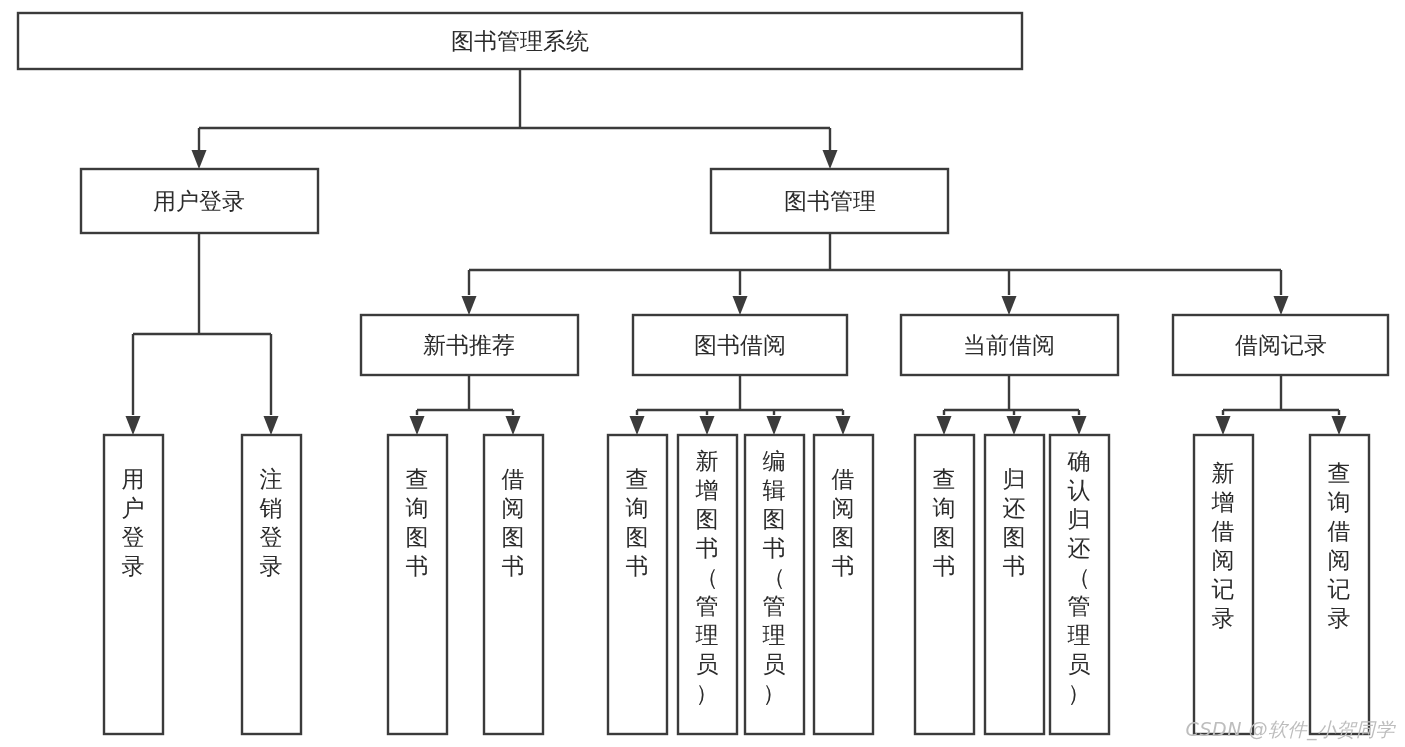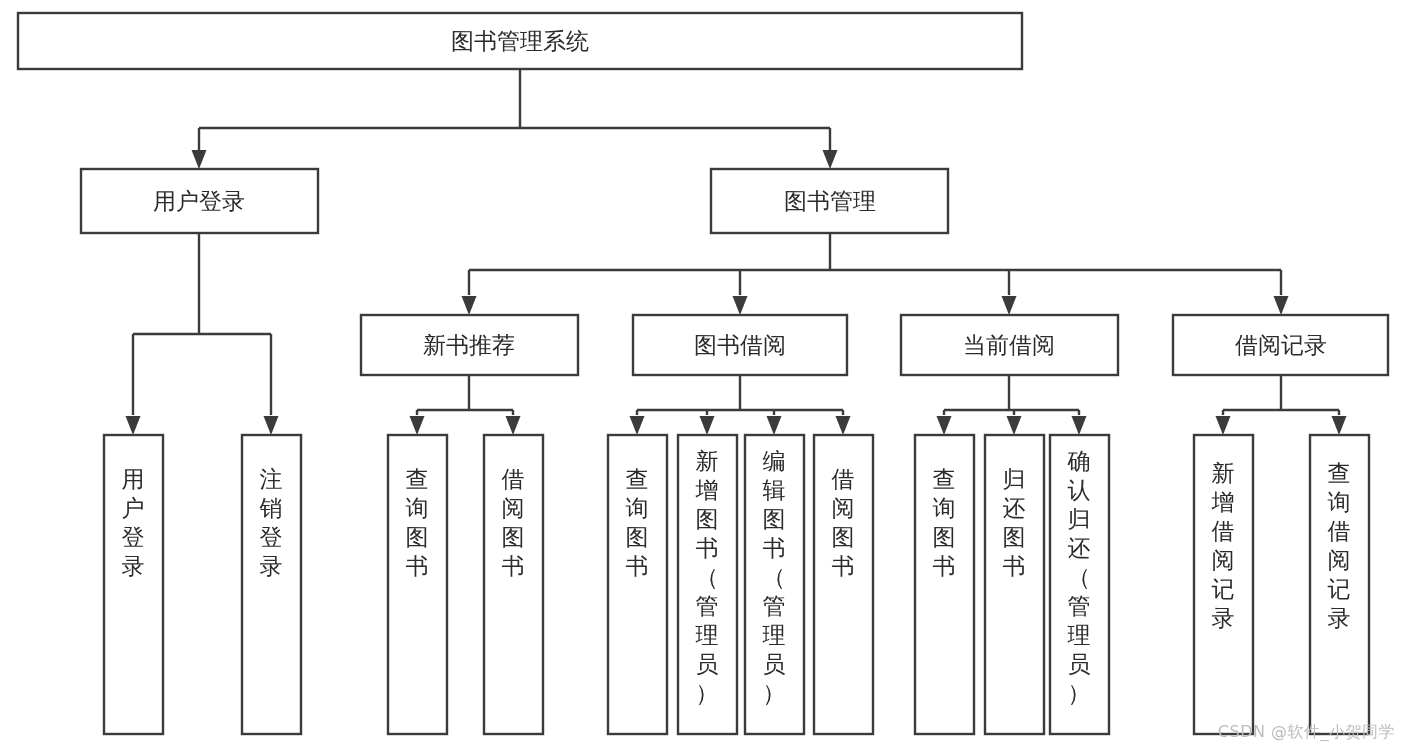--- a/index.html
+++ b/index.html
@@ -53,25 +53,26 @@
   }
   text.node-label.vertical {
     text-anchor: middle;
     font-size: 23px;
   }
   .watermark {
     position: absolute;
     right: 10px;
     bottom: 4px;
     font-family: "DejaVu Sans", "Liberation Sans", sans-serif;
-    font-size: 16px;
+    font-size: 19px;
     color: #bdbdbd;
     letter-spacing: 0.5px;
     white-space: nowrap;
     user-select: none;
+    font-style: italic;
   }
 </style>
 </head>
 <body>
 
 <div id="diagram-root">
 
   <svg class="tree-canvas" viewBox="0 0 1405 747" xmlns="http://www.w3.org/2000/svg">
 
     <defs>

